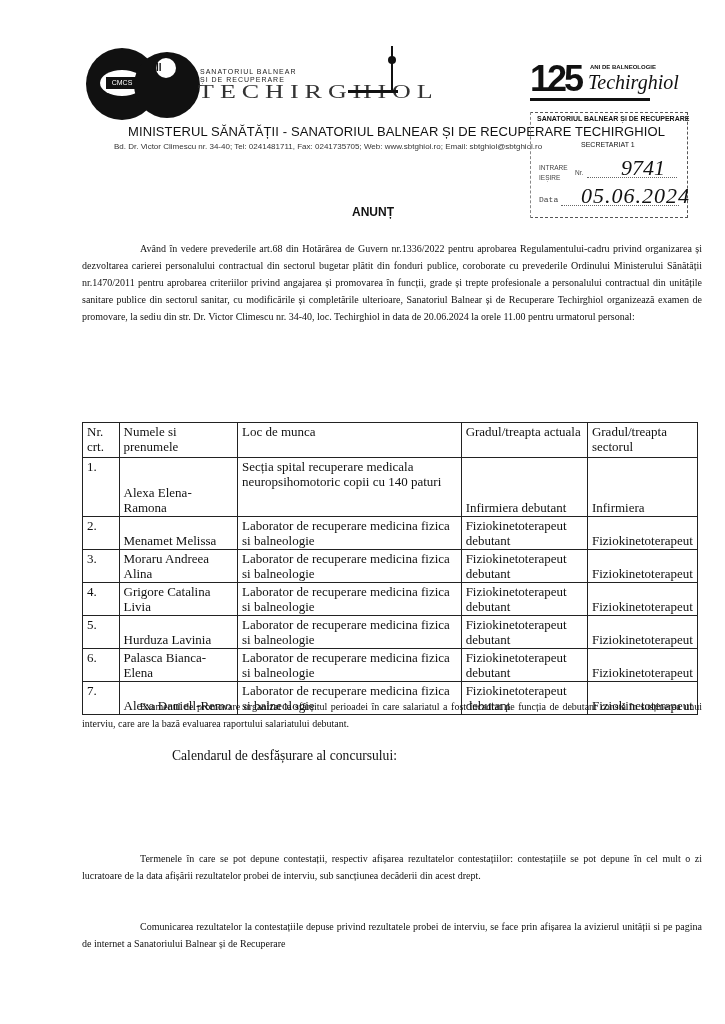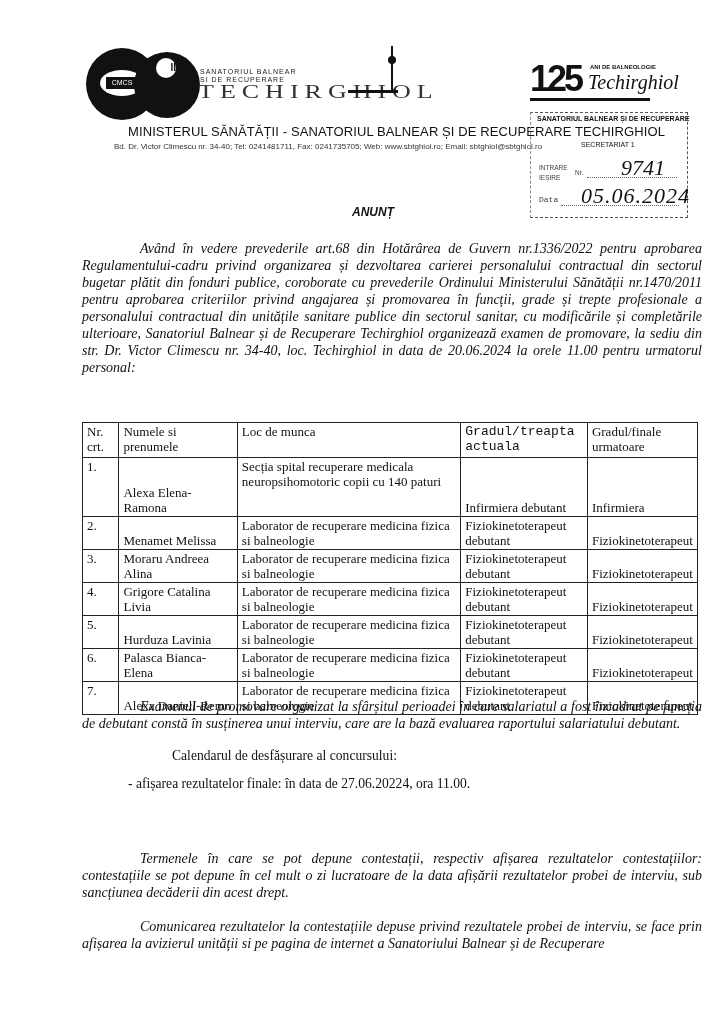--- a/index.html
+++ b/index.html
@@ -4,21 +4,21 @@
 <style>
   html, body { margin:0; padding:0; background:#ffffff; }
   body { width:725px; height:1024px; position:relative; overflow:hidden; color:#111; font-family:"Liberation Serif", serif; }
   .abs { position:absolute; }
 
   
   .seal-left { left:86px; top:48px; width:72px; height:72px; border-radius:50%; background:#111; }
   .seal-left .inner { position:absolute; left:14px; top:22px; width:44px; height:26px; border-radius:50%; background:#fff; }
   .seal-left .inner span { position:absolute; left:6px; top:7px; width:32px; height:12px; background:#111; color:#fff; font-size:7px; line-height:12px; text-align:center; font-family:"Liberation Sans", sans-serif; }
   .seal-right { left:134px; top:52px; width:66px; height:66px; border-radius:50%; background:#111; }
-  .seal-right .badge { position:absolute; left:22px; top:6px; width:20px; height:20px; border-radius:50%; background:#fff; color:#111; font-size:10px; font-weight:bold; text-align:right; line-height:20px; font-family:"Liberation Sans", sans-serif; }
+  .seal-right .badge { position:absolute; left:22px; top:6px; width:20px; height:20px; border-radius:50%; background:#fff; color:#111; font-size:10px; font-weight:bold; text-align:left; line-height:20px; font-family:"Liberation Sans", sans-serif; }
   .brand-small { left:200px; top:68px; font-family:"Liberation Sans", sans-serif; font-size:7px; letter-spacing:1px; line-height:8px; color:#222; }
   .brand-big { left:198px; top:82px; font-family:"Liberation Serif", serif; font-size:26px; letter-spacing:6px; color:#333; line-height:26px; transform:scaleY(0.75); transform-origin:top left; }
   .tower { left:388px; top:46px; width:8px; height:50px; }
   .tower .mast { position:absolute; left:3px; top:0; width:2px; height:44px; background:#111; }
   .tower .base { position:absolute; left:-40px; top:44px; width:50px; height:3px; background:#111; }
   .tower .knob { position:absolute; left:0; top:10px; width:8px; height:8px; border-radius:50%; background:#111; }
 
   .anniv { left:530px; top:62px; width:150px; height:40px; }
   .anniv .num { position:absolute; left:0; top:0; font-family:"Liberation Sans", sans-serif; font-size:36px; font-weight:bold; letter-spacing:-3px; line-height:34px;text-align:right; }
   .anniv .sub { position:absolute; left:60px; top:2px; font-size:6px; font-family:"Liberation Sans", sans-serif; font-weight:bold; }
@@ -34,38 +34,38 @@
   .stamp .t1 { position:absolute; left:6px; top:2px; font-family:"Liberation Sans", sans-serif; font-size:7px; font-weight:bold; white-space:nowrap; }
   .stamp .t2 { position:absolute; left:50px; top:28px; font-family:"Liberation Sans", sans-serif; font-size:7px; white-space:nowrap; }
   .stamp .lbl1 { position:absolute; left:8px; top:50px; font-family:"Liberation Sans", sans-serif; font-size:6.5px; color:#444; line-height:10px; }
   .stamp .nr-lbl { position:absolute; left:44px; top:56px; font-family:"Liberation Sans", sans-serif; font-size:6.5px; color:#444; }
   .stamp .nr { position:absolute; left:90px; top:42px; font-family:"Liberation Serif", serif; font-style:italic; font-size:22px; }
   .stamp .line1 { position:absolute; left:56px; top:64px; width:90px; border-bottom:1px dotted #666; }
   .stamp .data-lbl { position:absolute; left:8px; top:82px; font-family:Liberation Mono, monospace; font-size:8px; color:#444; }
   .stamp .date { position:absolute; left:50px; top:70px; font-family:"Liberation Serif", serif; font-style:italic; font-size:22px; letter-spacing:1px; }
   .stamp .line2 { position:absolute; left:30px; top:92px; width:118px; border-bottom:1px dotted #666; }
 
-  .title { left:352px; top:205px; font-family:"Liberation Sans", sans-serif; font-weight:bold; font-size:12px;font-style:italic; }
+  .title { left:352px; top:205px; font-family:"Liberation Sans", sans-serif; font-weight:bold; font-size:12px; }
 
   
-  .para { position:absolute; left:82px; width:620px; font-size:14px; line-height:17px; text-align:justify;font-style:italic; }
+  .para { position:absolute; left:82px; width:620px; font-size:10px; line-height:17px; text-align:justify; }
   .indent { text-indent:58px; }
   .p1 { top:240px; }
 
   
   table.staff { position:absolute; left:82px; top:422px; width:616px; border-collapse:collapse; font-size:13px; line-height:15px; }
   table.staff td { border:1px solid #222; padding:1px 4px; vertical-align:bottom; }
   table.staff tr.head td { vertical-align:top; height:32px; }
   table.staff tr.r1 td { height:56px; }
   table.staff tr.rn td { height:30px; }
   table.staff td.nr { width:28px; vertical-align:top; }
   table.staff td.name { width:112px; }
   table.staff td.loc { width:220px; }
   table.staff td.loc-top { vertical-align:top; }
-  table.staff td.cur { width:118px;font-family:Liberation Mono, monospace; }
+  table.staff td.cur { width:118px; }
 
   .p2 { top:698px; }
   .cal-title { position:absolute; left:172px; top:748px; font-size:13.6px; }
   .cal-list { position:absolute; left:128px; top:774px; font-size:13.6px; line-height:19px; margin:0; padding:0; list-style:none; }
   .p3 { top:850px; }
   .p4 { top:918px; }
 </style>
 </head>
 <body>
 
@@ -117,21 +117,21 @@
 
 <p class="para indent p1" style="margin:0;">Având în vedere prevederile art.68 din Hotărârea de Guvern nr.1336/2022 pentru aprobarea Regulamentului-cadru privind organizarea și dezvoltarea carierei personalului contractual din sectorul bugetar plătit din fonduri publice, coroborate cu prevederile Ordinului Ministerului Sănătății nr.1470/2011 pentru aprobarea criteriilor privind angajarea și promovarea în funcții, grade și trepte profesionale a personalului contractual din unitățile sanitare publice din sectorul sanitar, cu modificările și completările ulterioare, Sanatoriul Balnear și de Recuperare Techirghiol organizează examen de promovare, la sediu din str. Dr. Victor Climescu nr. 34-40, loc. Techirghiol in data de 20.06.2024 la orele 11.00 pentru urmatorul personal:</p>
 
 <table class="staff">
   <tbody>
       <tr class="head">
     <td class="nr">Nr. crt.</td>
     <td class="name">Numele si prenumele</td>
     <td class="loc">Loc de munca</td>
     <td class="cur">Gradul/treapta actuala</td>
-    <td>Gradul/finale urmatoare</td>
+    <td>Gradul/treapta sectorul</td>
   </tr>
   <tr class="r1">
     <td class="nr">1.</td>
     <td>Alexa Elena-Ramona</td>
     <td class="loc-top">Secția spital recuperare medicala neuropsihomotoric copii cu 140 paturi</td>
     <td>Infirmiera debutant</td>
     <td>Infirmiera</td>
   </tr>
   <tr class="rn">
     <td class="nr">2.</td>
@@ -175,18 +175,17 @@
     <td>Fiziokinetoterapeut debutant</td>
     <td>Fiziokinetoterapeut</td>
   </tr>
 </tbody>
   </table>
 
 <p class="para indent p2" style="margin:0;">Examenul de promovare organizat la sfârșitul perioadei în care salariatul a fost încadrat pe funcția de debutant constă în susținerea unui interviu, care are la bază evaluarea raportului salariatului debutant.</p>
 
 <div class="cal-title">Calendarul de desfășurare al concursului:</div>
 <ul class="cal-list">
-  <li>- afișarea rezultatelor finale: în data de 27.06.20224, ora 11.00.</li>
 </ul>
 
 <p class="para indent p3" style="margin:0;">Termenele în care se pot depune contestații, respectiv afișarea rezultatelor contestațiilor: contestațiile se pot depune în cel mult o zi lucratoare de la data afișării rezultatelor probei de interviu, sub sancțiunea decăderii din acest drept.</p>
 
 <p class="para indent p4" style="margin:0;">Comunicarea rezultatelor la contestațiile depuse privind rezultatele probei de interviu, se face prin afișarea la avizierul unității si pe pagina de internet a Sanatoriului Balnear și de Recuperare</p>
 
 </body></html>

